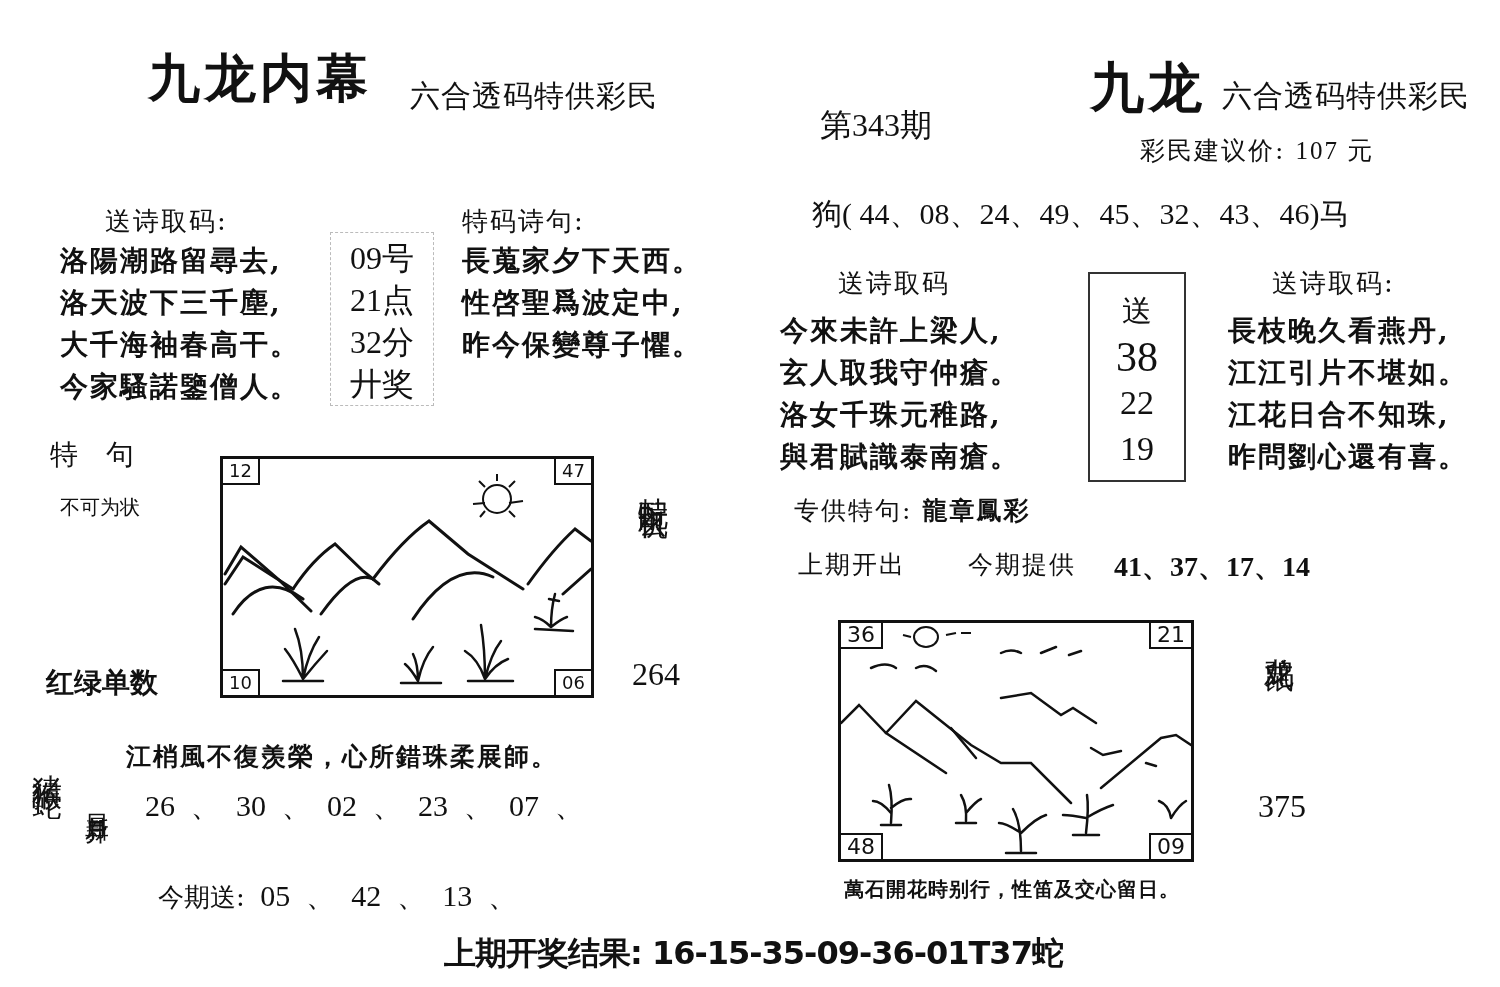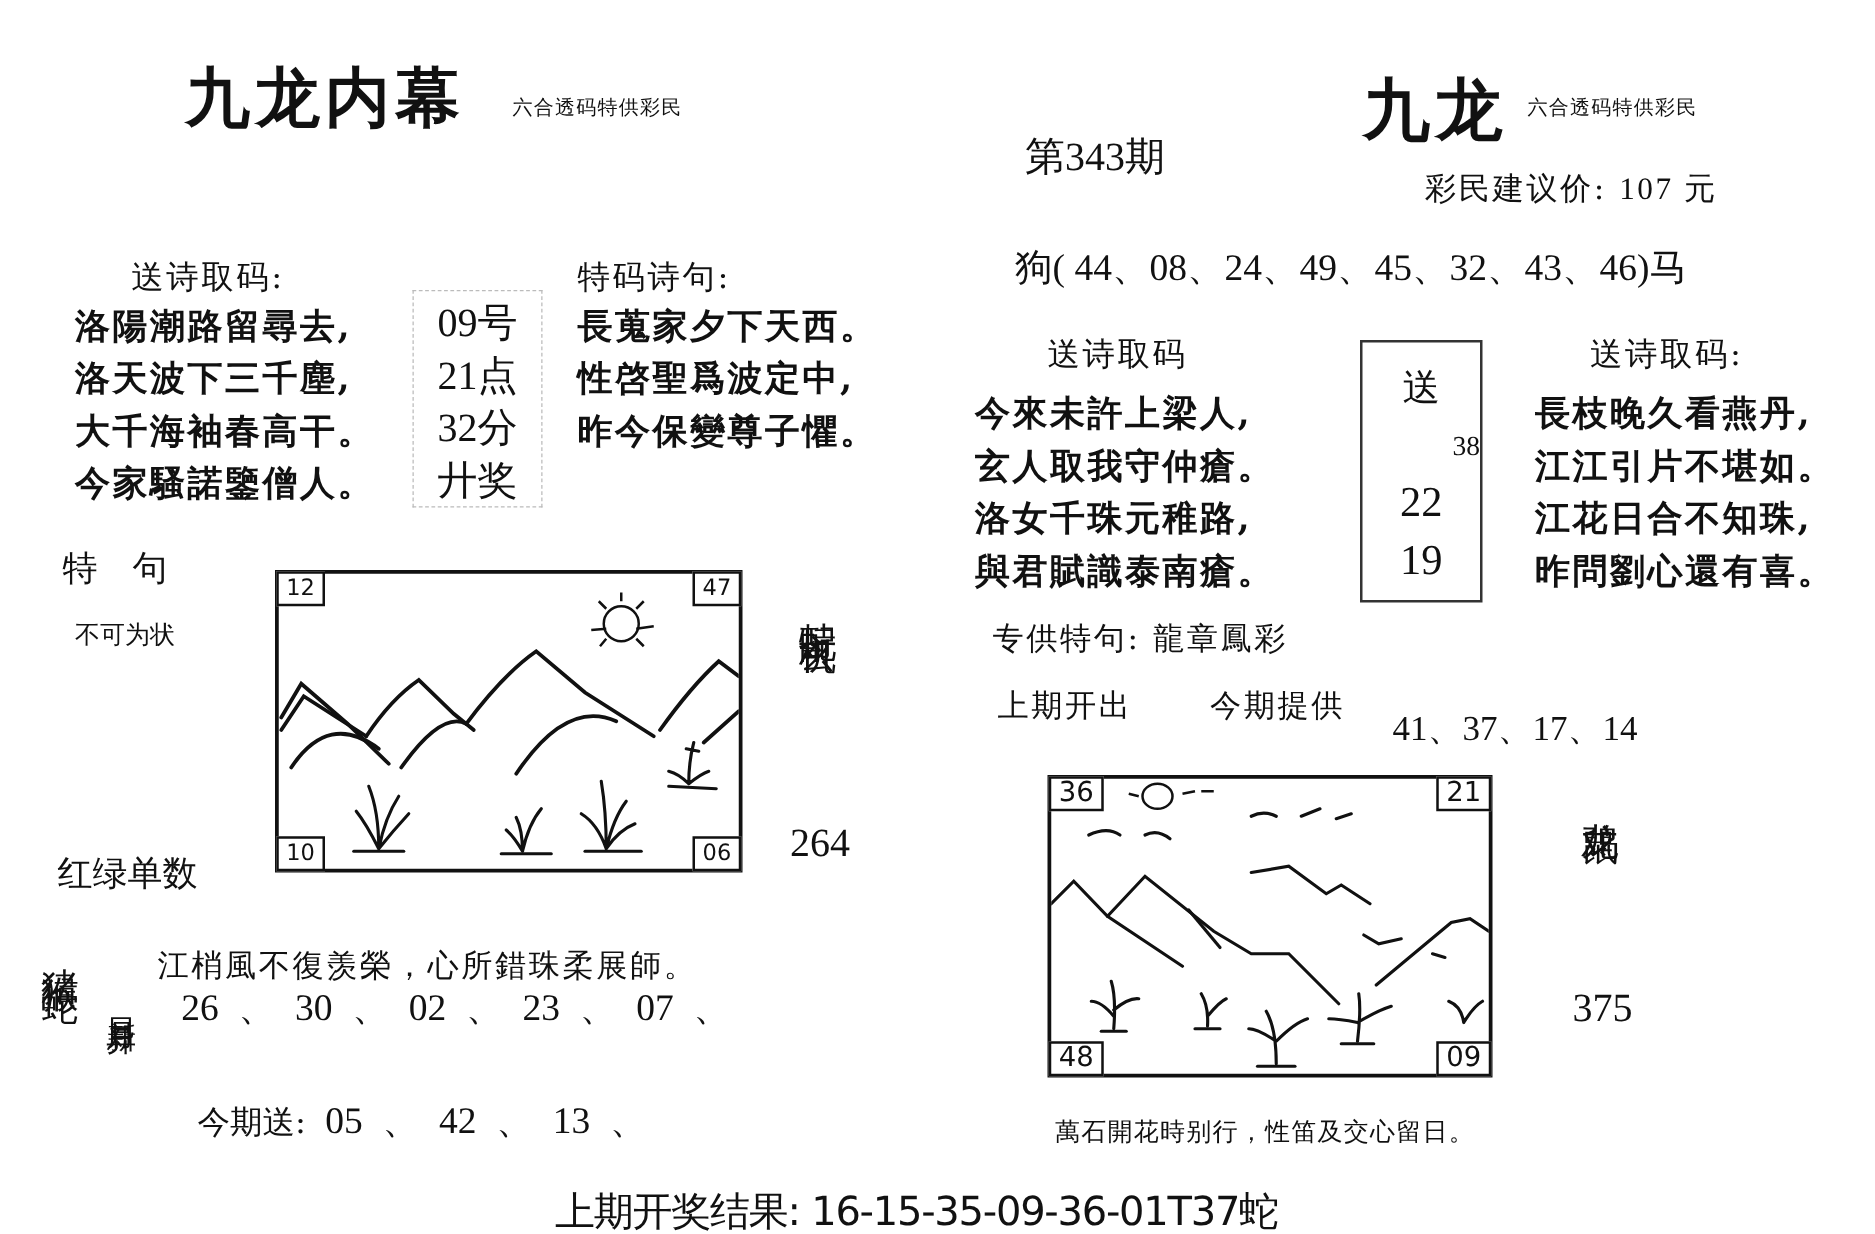--- a/index.html
+++ b/index.html
@@ -1,24 +1,24 @@
 <!DOCTYPE html>
 <html><head>
 <meta charset="utf-8">
 <style>
   html, body { margin: 0; padding: 0; background: #ffffff; }
   body { width: 1500px; height: 987px; position: relative; overflow: hidden; color: #111; font-family: "DejaVu Serif", serif; }
   .abs { position: absolute; }
   .serif { font-family: "DejaVu Serif", serif; }
   .num { font-family: "Liberation Serif", serif; }
   .sans { font-family: "DejaVu Sans", sans-serif; }
-  .bold { font-weight: normal; margin-top: 16px; }
+  .bold { font-weight: bold; }
 
   .title-big { font-size: 52px; font-weight: bold; letter-spacing: 4px; }
-  .subtitle { font-size: 16px; letter-spacing: 1px; }
+  .subtitle { font-size: 30px; letter-spacing: 1px; }
   .label { font-size: 26px; letter-spacing: 2px; }
   .poem { font-size: 28px; font-weight: bold; line-height: 42px; letter-spacing: 2px; }
   .boxed { border: 1px solid #888; text-align: center; }
   .midcol { font-family: "Liberation Serif", serif; font-size: 32px; line-height: 42px; }
   .vert { writing-mode: vertical-rl; text-orientation: upright; }
   .pic-frame { border: 3px solid #111; background: #fff; }
   .corner { position: absolute; font-family: "DejaVu Sans", sans-serif; font-size: 18px; border: 2px solid #111; background: #fff; padding: 0 6px; line-height: 24px; }
   svg { display: block; }
 </style>
 </head>
@@ -127,21 +127,21 @@
 <div class="abs label serif" style="left:838px; top:266px;">送诗取码</div>
 <div class="abs poem serif" style="left:780px; top:310px;">
   <div>今來未許上梁人,</div>
   <div>玄人取我守仲瘡。</div>
   <div>洛女千珠元稚路,</div>
   <div>與君賦識泰南瘡。</div>
 </div>
 
 <div class="abs boxed midcol" style="left:1088px; top:272px; width:94px; height:206px; border:2px solid #333;">
   <div class="serif" style="font-size:30px; margin-top:14px; line-height:46px;">送</div>
-  <div style="line-height:46px; font-size:22px;text-align:right;">38</div>
+  <div style="line-height:46px; font-size:42px;">38</div>
   <div style="line-height:46px; font-size:34px;">22</div>
   <div style="line-height:46px; font-size:34px;">19</div>
 </div>
 
 <div class="abs label serif" style="left:1272px; top:266px;">送诗取码:</div>
 <div class="abs poem serif" style="left:1228px; top:310px;">
   <div>長枝晚久看燕丹,</div>
   <div>江江引片不堪如。</div>
   <div>江花日合不知珠,</div>
   <div>昨問劉心還有喜。</div>

